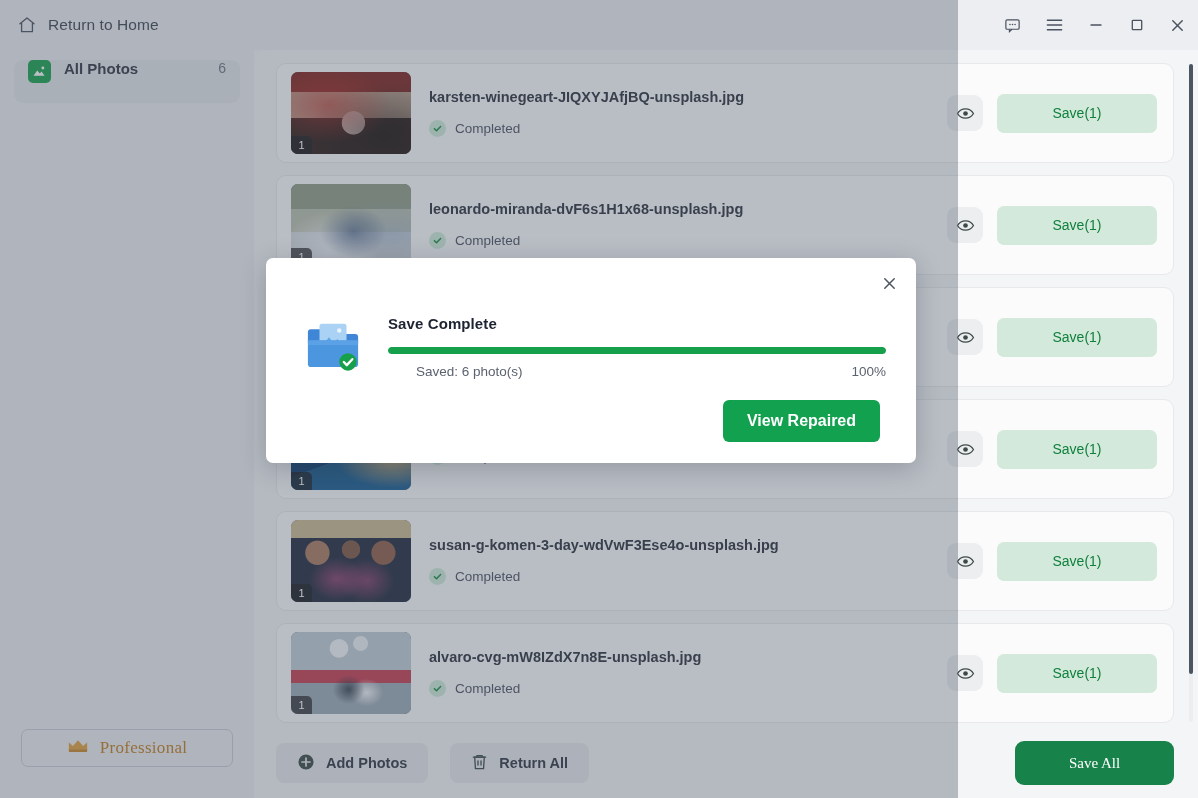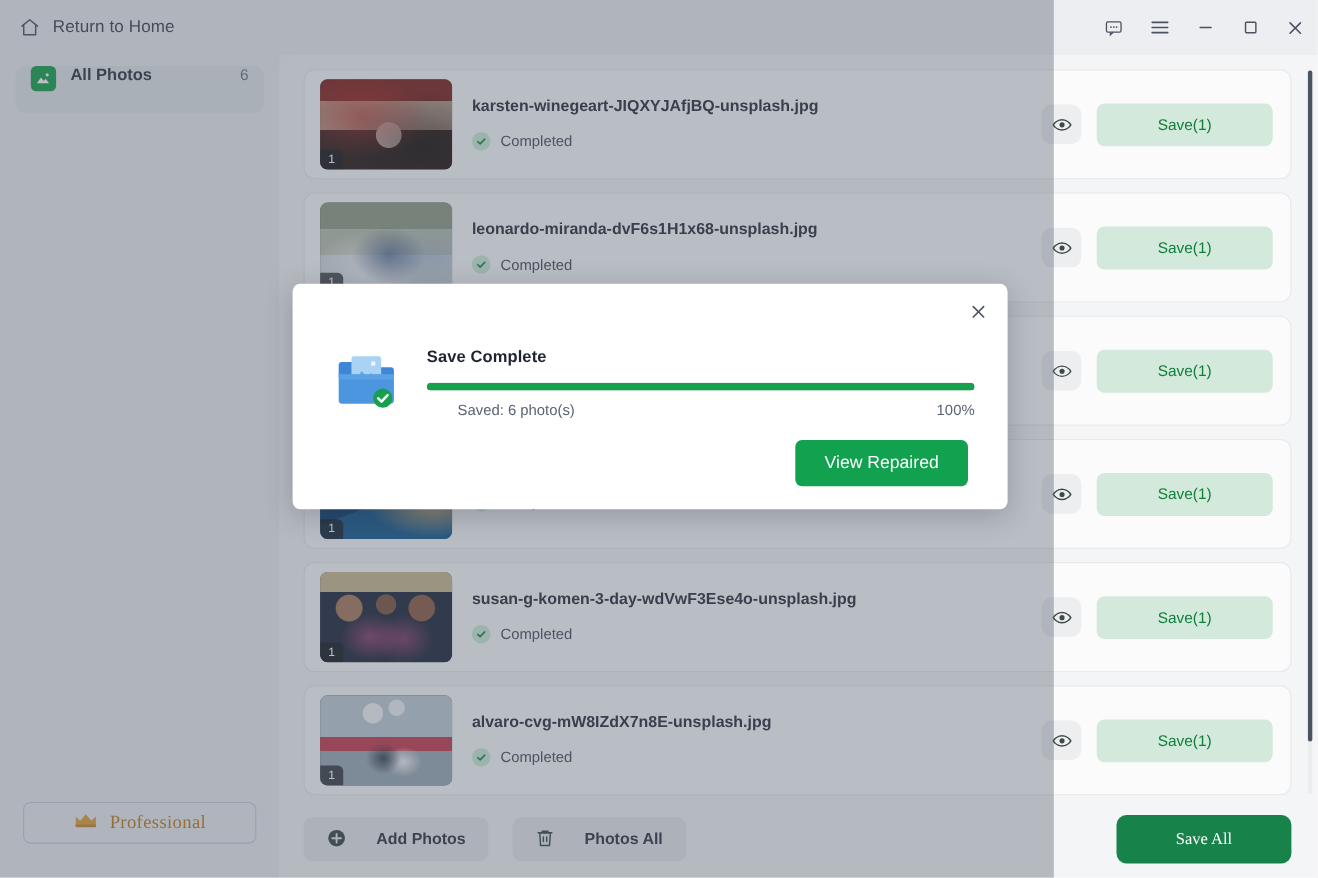--- a/index.html
+++ b/index.html
@@ -192,21 +192,21 @@
   }
   .ghost-btn {
     height: 40px; border-radius: 8px;
     background: #e7e9ec;
     display: flex; align-items: center; gap: 11px;
     padding: 0 21px;
     cursor: pointer;
     border: none;
     font-family: "Liberation Sans", sans-serif;
   }
-  .ghost-btn .lbl { font-size: 14.5px; color: #2f3642; font-weight: 600; margin-left: 16px; }
+  .ghost-btn .lbl { font-size: 14.5px; color: #2f3642; font-weight: 600; }
   .bar-spacer { flex: 1 1 auto; }
   .primary-btn {
     width: 159px; height: 44px; border-radius: 9px;
     background: #17824a;
     color: #fff; font-size: 15px;
     display: flex; align-items: center; justify-content: center;
     cursor: pointer; border: none;
     font-family: Liberation Serif, serif;
   }
   .gap-16 { width: 22px; }
@@ -253,21 +253,21 @@
     display: flex; align-items: center; justify-content: space-between; margin-left: 28px;
   }
   .progress-label { font-size: 13.5px; color: #5b6270; }
   .progress-pct { font-size: 13.5px; color: #5b6270; }
   .modal-actions {
     position: absolute; right: 36px; bottom: 21px;
   }
   .modal-cta {
     width: 157px; height: 42px; border-radius: 6px;
     background: #12a14f;
-    color: #fff; font-size: 16px; font-weight: 400;
+    color: #fff; font-size: 16px; font-weight: 700;
     display: flex; align-items: center; justify-content: center;
     cursor: pointer; border: none;
     font-family: "Liberation Sans", sans-serif;
   }
 </style>
 </head>
 <body>
 
 <div class="app">
 
@@ -550,21 +550,21 @@
 
       <button class="ghost-btn">
         <span>
           <svg width="17" height="18" viewBox="0 0 18 19" fill="none" stroke="#3a4a44" stroke-width="1.4">
             <path d="M2.4 4.3h13.2" stroke-linecap="round"></path>
             <path d="M6.3 4.3V2.8h5.4v1.5"></path>
             <path d="M3.9 4.3h10.2l-.8 12.2H4.7z"></path>
             <path d="M7.4 8.3v4.4M10.6 8.3v4.4" stroke-linecap="round"></path>
           </svg>
         </span>
-        <span class="lbl">Photos All</span>
+        <span class="lbl">Return All</span>
       </button>
 
       <div class="bar-spacer"></div>
 
       <button class="primary-btn">Save All</button>
     </div>
   </div>
 
   <div class="dim-layer"></div>
 

